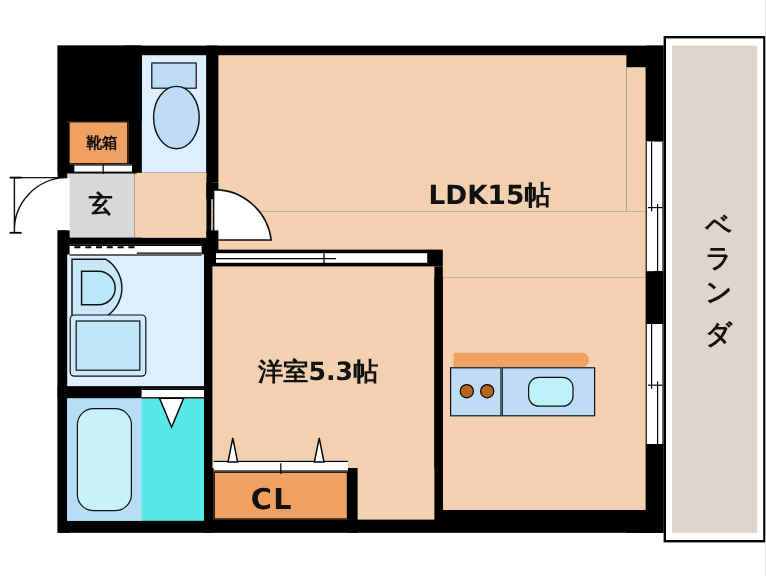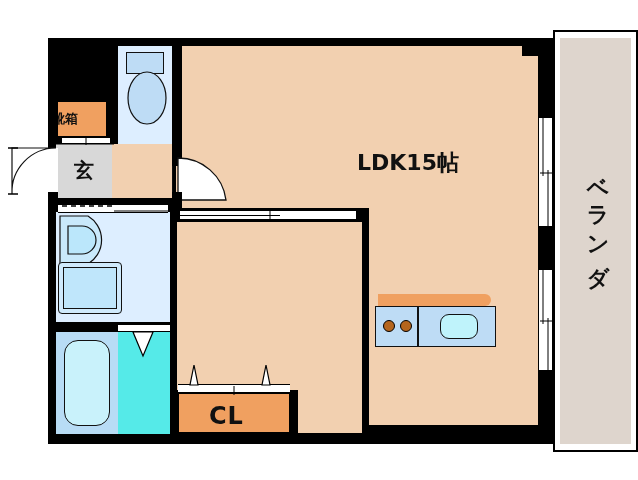--- a/index.html
+++ b/index.html
@@ -79,21 +79,21 @@
   <div class="abs room" style="left:118px;top:152px;width:54px;height:46px;"></div>
   <svg style="left:118px;top:150px;width:58px;height:50px;">
     <path d="M54,0 L54,46 A48,48 0 0 0 6,0" fill="#ffffff" stroke="#111" stroke-width="1.3"></path>
   </svg>
 
   <div class="abs wall" style="left:48px;top:38px;width:70px;height:64px;"></div>
   <div class="abs wall" style="left:104px;top:38px;width:14px;height:112px;"></div>
   <div class="abs wall" style="left:172px;top:38px;width:10px;height:114px;"></div>
 
   <div class="abs cabinet" style="left:55px;top:101px;width:52px;height:36px;"></div>
-  <div class="label" style="left:52px;top:110px;font-size:13px;letter-spacing:0px;">靴箱</div>
+  <div class="label" style="left:72px;top:110px;font-size:13px;letter-spacing:0px;">靴箱</div>
 
   <div class="abs genkan" style="left:56px;top:144px;width:56px;height:54px;"></div>
   <div class="abs room" style="left:112px;top:144px;width:60px;height:54px;"></div>
   <div class="label" style="left:74px;top:157px;font-size:20px;">玄</div>
 
   <div class="abs doorline" style="left:62px;top:137px;width:48px;height:7px;"></div>
   <svg style="left:62px;top:137px;width:50px;height:8px;">
     <line x1="24" y1="0" x2="24" y2="8" stroke="#000" stroke-width="1"></line>
   </svg>
 
@@ -164,15 +164,16 @@
   <div class="abs wall" style="left:538px;top:226px;width:15px;height:44px;"></div>
   <div class="abs white" style="left:538px;top:270px;width:15px;height:100px;border-left:1px solid #000;border-right:1px solid #000;"></div>
   <svg style="left:538px;top:270px;width:16px;height:100px;">
     <line x1="5" y1="0" x2="5" y2="54" stroke="#000" stroke-width="1"></line>
     <line x1="10" y1="48" x2="10" y2="100" stroke="#000" stroke-width="1"></line>
     <line x1="2" y1="51" x2="14" y2="51" stroke="#000" stroke-width="1"></line>
   </svg>
   <div class="abs wall" style="left:538px;top:370px;width:15px;height:74px;"></div>
 
   <div class="label" style="left:357px;top:148px;font-size:22px;letter-spacing:0px;text-align:center;">LDK15帖</div>
+  <div class="label" style="left:215px;top:296px;font-size:21px;">洋室5.3帖</div>
   <div class="label" style="left:209px;top:402px;font-size:24px;letter-spacing:1px;">CL</div>
 
 </div>
 
 </body></html>

